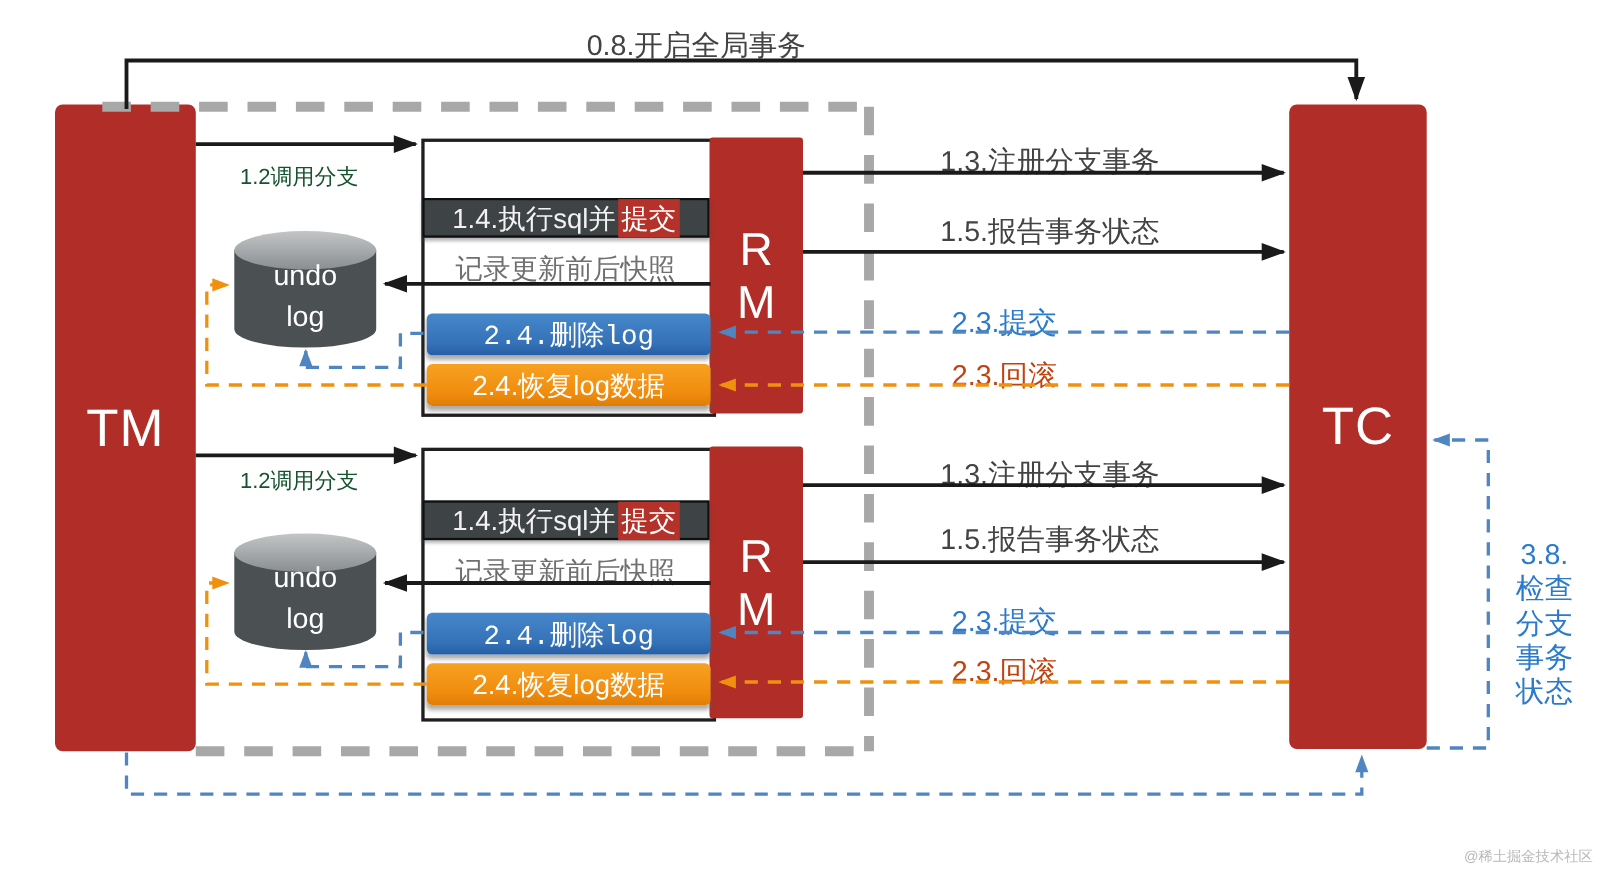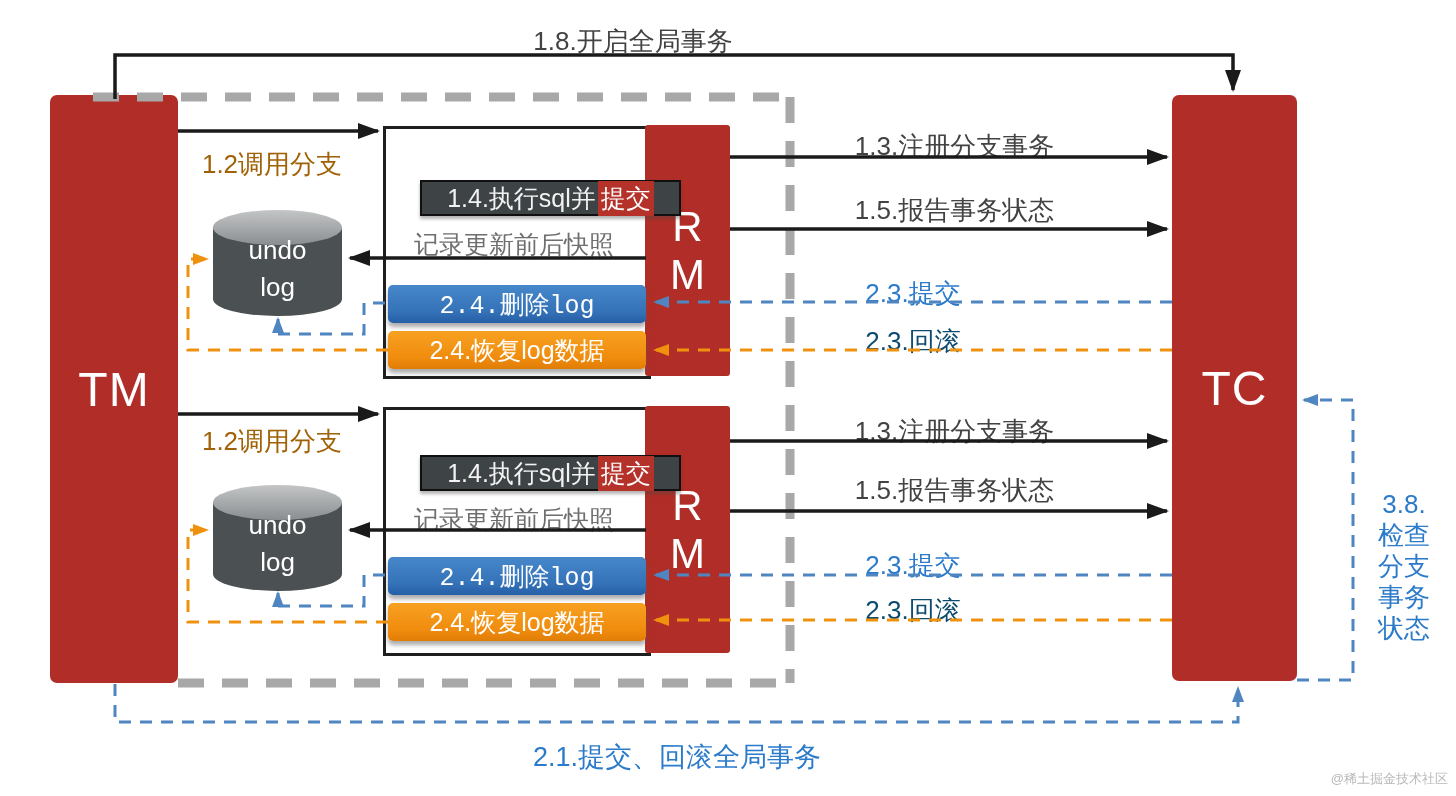--- a/index.html
+++ b/index.html
@@ -17,21 +17,20 @@
   .branch-box{position:absolute;background:#ffffff;border:3px solid #1f1f1f;}
   .rm-box{
     position:absolute;background:#b02e27;border-radius:3px;color:#ffffff;
     display:flex;align-items:center;justify-content:center;text-align:center;
     font-size:42px;line-height:48px;
   }
   .dark-bar{
     position:absolute;background:#3e4346;border:2px solid #101010;color:#f2f2f2;
     display:flex;align-items:center;justify-content:center;font-size:25px;
     box-shadow:0 3px 3px rgba(70,70,70,.4);
-    margin-left:36px;
   }
   .dark-bar .hl{background:#b5322a;color:#ffffff;padding:1px 3px;margin-left:2px;}
   .blue-bar{
     position:absolute;border-radius:5px;color:#ffffff;display:flex;align-items:center;justify-content:center;
     font-size:25px;background:linear-gradient(180deg,#4687ca 0%,#3572b8 70%,#255fa6 100%);
     box-shadow:0 4px 4px rgba(90,90,90,.5);
     font-family:Liberation Mono, monospace;
   }
   .orange-bar{
     position:absolute;border-radius:5px;color:#ffffff;display:flex;align-items:center;justify-content:center;
@@ -39,23 +38,23 @@
     box-shadow:0 4px 4px rgba(90,90,90,.5);
   }
   .snapshot-lbl{position:absolute;text-align:center;color:#6f6f6f;font-size:25px;}
   
   .cyl-body{position:absolute;background:#4b5053;border-radius:0 0 64px 64px / 0 0 17px 17px;}
   .cyl-top{position:absolute;background:linear-gradient(180deg,#c3c5c6 0%,#a4a7a9 55%,#8a8e90 100%);border-radius:50%;}
   .cyl-text{position:absolute;text-align:center;color:#ffffff;font-size:26px;line-height:37px;}
   
   .lbl{position:absolute;text-align:center;white-space:nowrap;}
   .lbl-dark{color:#434343;font-size:26px;}
-  .lbl-gray{color:#a16207;font-size:26px;text-align:center;}
+  .lbl-gray{color:#14532d;font-size:20px;text-align:center;}
   .lbl-blue{color:#2b7bca;font-size:26px;}
-  .lbl-orange{color:#0c4a6e;font-size:26px;}
+  .lbl-orange{color:#c2410c;font-size:26px;}
   .vert-lbl{position:absolute;color:#2b7bca;font-size:26px;line-height:31px;text-align:center;}
   .watermark{position:absolute;color:#b9b9b9;font-size:13px;text-align:right;}
   svg.connectors{position:absolute;left:0;top:0;pointer-events:none;}
 </style>
 </head>
 <body>
 
 <div id="stage">
 
   <div class="actor" style="left:1172px;top:95px;width:125px;height:586px;">
@@ -103,36 +102,35 @@
   <div class="blue-bar" style="left:388px;top:557px;width:258px;height:38px;">2.4.删除log</div>
   <div class="orange-bar" style="left:388px;top:603px;width:258px;height:38px;">2.4.恢复log数据</div>
 
   <div class="cyl-body" style="left:213px;top:502px;width:129px;height:89px;"></div>
   <div class="cyl-top" style="left:213px;top:485px;width:129px;height:35px;"></div>
   <div class="cyl-text" style="left:213px;top:507px;width:129px;">
     <span style="display:block">undo</span>
     <span style="display:block">log</span>
   </div>
 
-  <div class="lbl lbl-dark" style="left:450px;top:24px;width:366px;">1.8.开启全局事务</div>
+  <div class="lbl lbl-dark" style="left:450px;top:24px;width:366px;">0.8.开启全局事务</div>
 
   <div class="lbl lbl-gray" style="left:177px;top:147px;width:190px;">1.2调用分支</div>
   <div class="lbl lbl-gray" style="left:177px;top:424px;width:190px;">1.2调用分支</div>
 
   <div class="lbl lbl-dark" style="left:822px;top:129px;width:265px;">1.3.注册分支事务</div>
   <div class="lbl lbl-dark" style="left:822px;top:193px;width:265px;">1.5.报告事务状态</div>
   <div class="lbl lbl-blue" style="left:830px;top:276px;width:166px;">2.3.提交</div>
   <div class="lbl lbl-orange" style="left:830px;top:324px;width:166px;">2.3.回滚</div>
 
   <div class="lbl lbl-dark" style="left:822px;top:414px;width:265px;">1.3.注册分支事务</div>
   <div class="lbl lbl-dark" style="left:822px;top:473px;width:265px;">1.5.报告事务状态</div>
   <div class="lbl lbl-blue" style="left:830px;top:548px;width:166px;">2.3.提交</div>
   <div class="lbl lbl-orange" style="left:830px;top:593px;width:166px;">2.3.回滚</div>
 
-  <div class="lbl lbl-blue" style="left:477px;top:739px;width:400px;font-size:27px;">2.1.提交、回滚全局事务</div>
 
   <div class="vert-lbl" style="left:1377px;top:489px;width:54px;">
     <div>3.8.</div>
     <div>检查</div>
     <div>分支</div>
     <div>事务</div>
     <div>状态</div>
   </div>
 
   <div class="watermark" style="left:1248px;top:770px;width:200px;">@稀土掘金技术社区</div>

